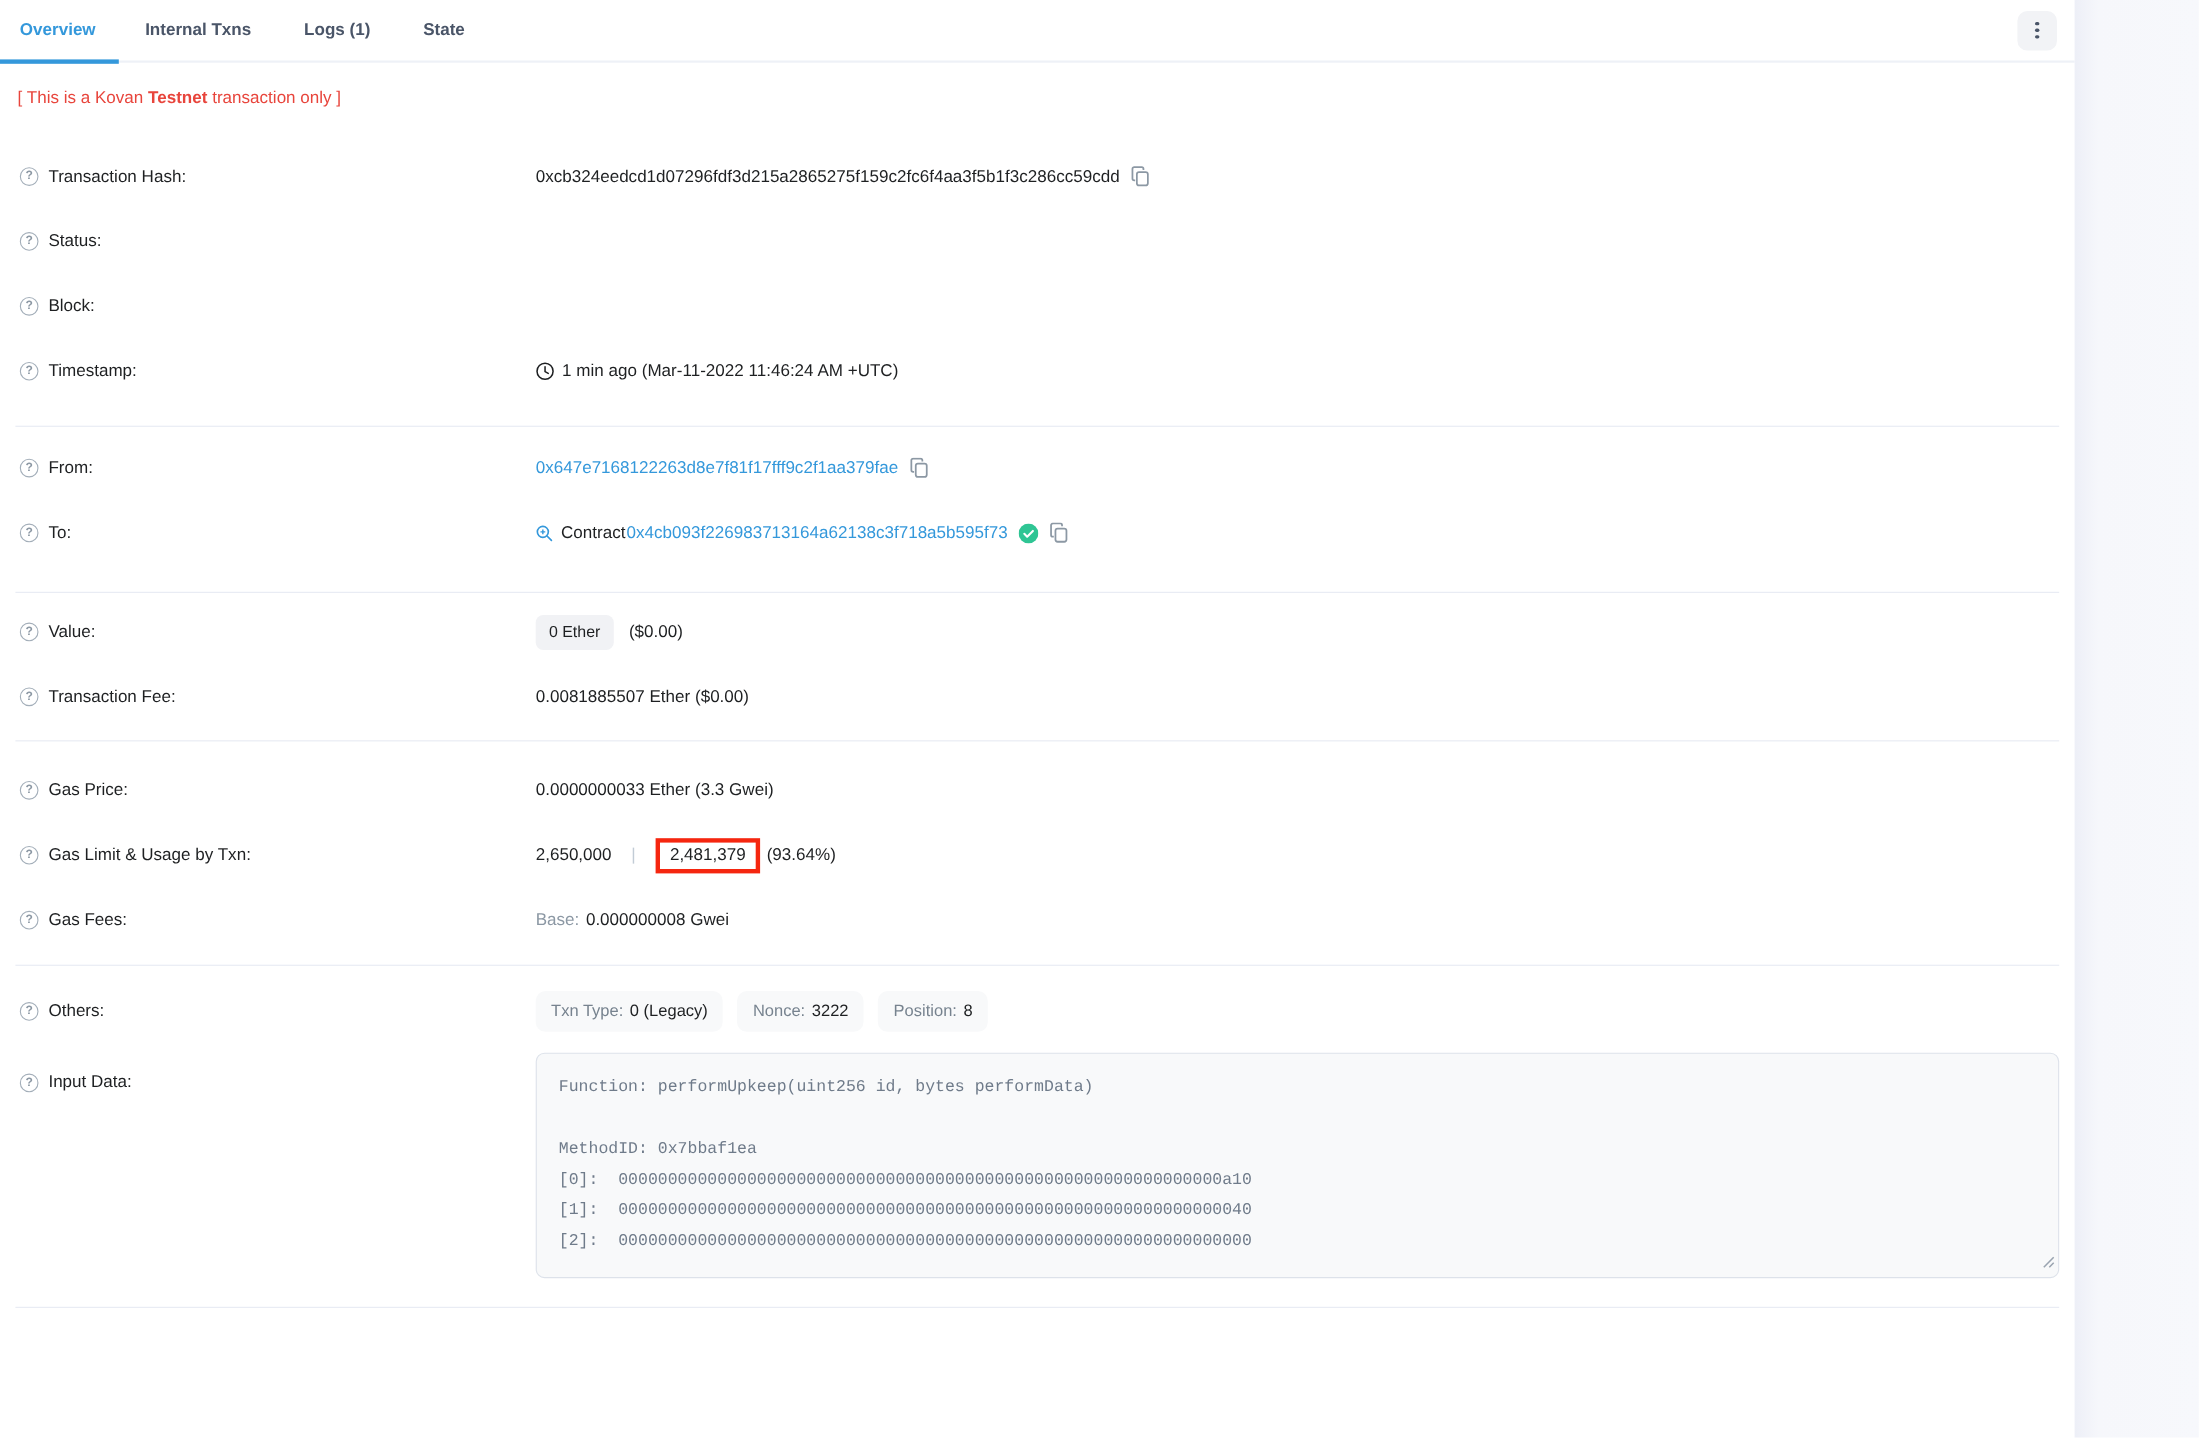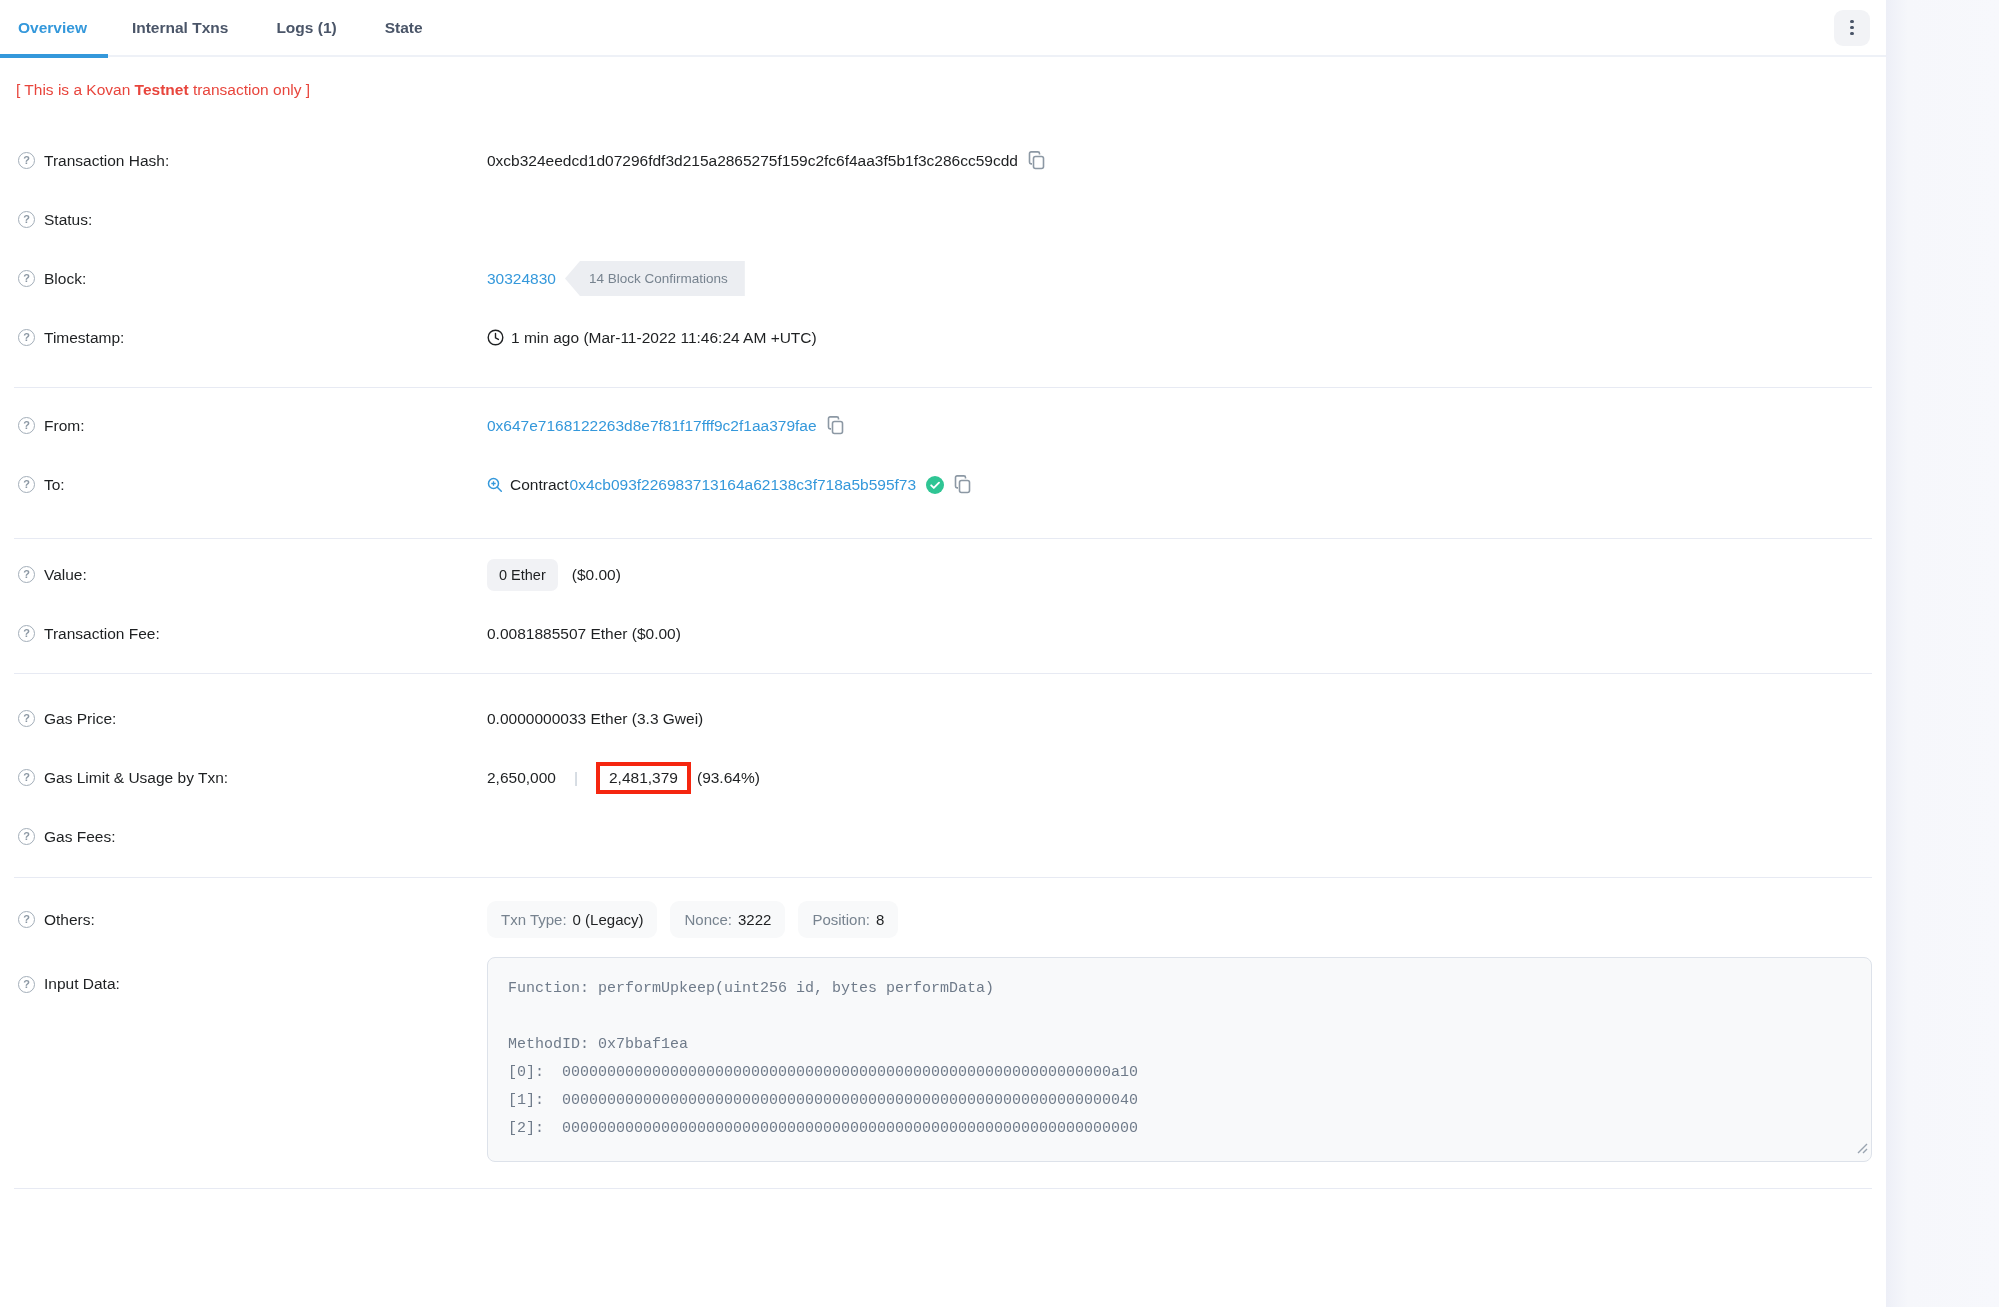--- a/index.html
+++ b/index.html
@@ -134,24 +134,20 @@
         <span class="q-icon">?</span>
         <span class="label-text">Status:</span>
       </div>
     </div>
 
     <div class="row">
       <div class="label-cell">
         <span class="q-icon">?</span>
         <span class="label-text">Block:</span>
       </div>
-      <div class="value-cell">
-        <a class="link">30324830</a>
-        <span class="conf-badge">14 Block Confirmations</span>
-      </div>
     </div>
 
     <div class="row">
       <div class="label-cell">
         <span class="q-icon">?</span>
         <span class="label-text">Timestamp:</span>
       </div>
       <div class="value-cell">
         <span class="clock-icon">
           <svg width="17" height="17" viewBox="0 0 17 17" fill="none" stroke="#1e2022" stroke-width="1.4">
@@ -256,20 +252,24 @@
         <span class="pipe">|</span>
         <span class="annot-box"><span>2,481,379</span></span>
         <span class="pct">(93.64%)</span>
       </div>
     </div>
 
     <div class="row">
       <div class="label-cell">
         <span class="q-icon">?</span>
         <span class="label-text">Gas Fees:</span>
+      </div>
+      <div class="value-cell">
+        <span class="base-label">Base:</span>
+        <span>0.000000008 Gwei</span>
       </div>
     </div>
   </div>
 
   <div class="section last" style="padding-top:12px;">
     <div class="row">
       <div class="label-cell">
         <span class="q-icon">?</span>
         <span class="label-text">Others:</span>
       </div>

